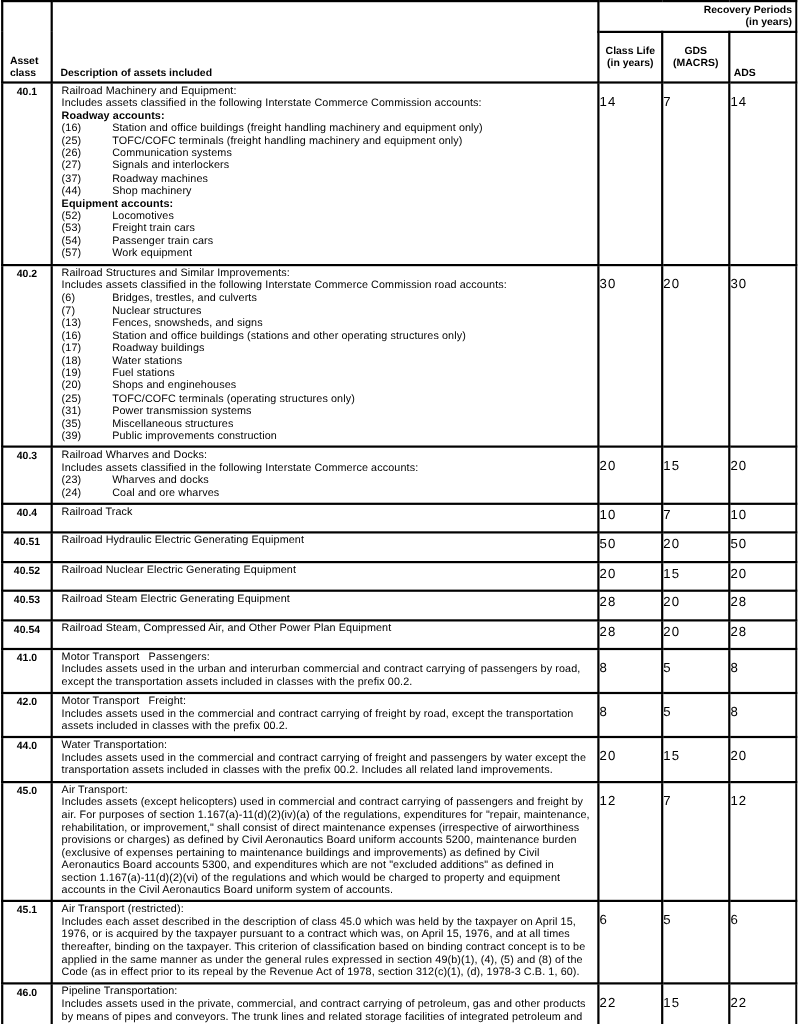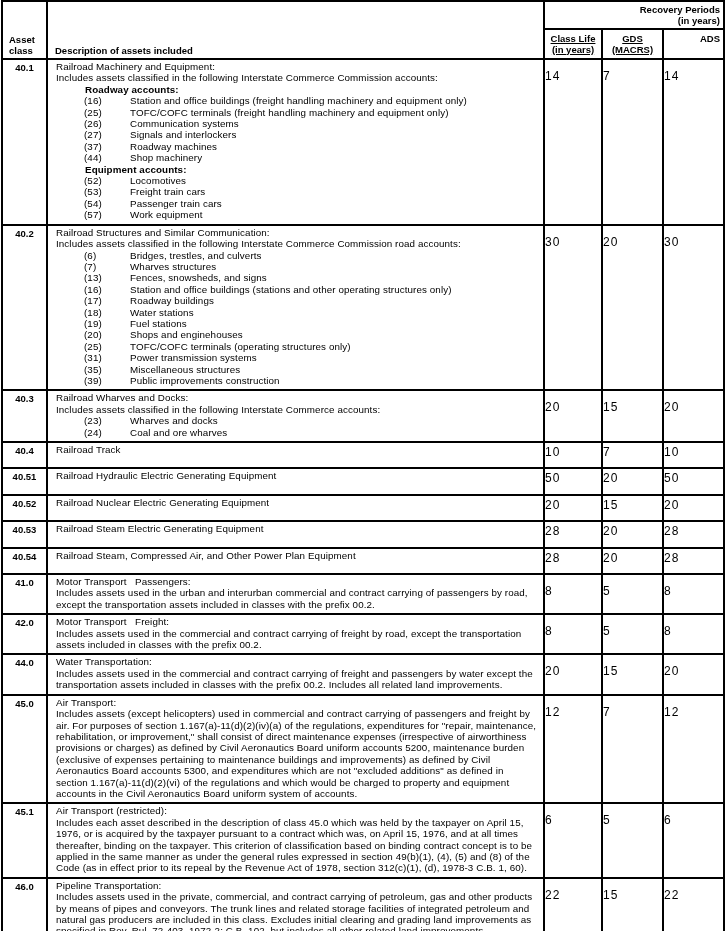--- a/index.html
+++ b/index.html
@@ -33,39 +33,39 @@
   thead th {
     font-size: 9.5px;
     font-weight: bold;
     line-height: 11px;
     padding: 2px 3px;
     white-space: pre-line;
   }
   th.h-asset   { text-align: left; vertical-align: bottom; padding-left: 6px; padding-bottom: 2px; }
   th.h-desc    { text-align: left; vertical-align: bottom; padding-left: 7px; padding-bottom: 2px; }
   th.h-recovery{ text-align: right; vertical-align: middle; height: 26px; }
-  th.h-cl, th.h-gds { text-align: center; vertical-align: middle; height: 30px; padding: 1px 0; text-decoration: underline; }
-  th.h-ads     { text-align: right; vertical-align: bottom; padding-bottom: 14px; }
+  th.h-cl, th.h-gds { text-align: center; vertical-align: middle; height: 46px; padding: 1px 0; }
+  th.h-ads     { text-align: left; vertical-align: bottom; padding-bottom: 2px; }
 
   td { vertical-align: top; }
   td.asset {
     font-size: 9.5px;
     font-weight: bold;
     text-align: center;
     padding-top: 2px;
   }
   td.desc {
     font-size: 9.8px;
     line-height: 11.4px;
     padding: 1px 5px 3px 8px;
     letter-spacing: 0.1px;
   }
   .row-title { font-weight: normal; white-space: pre-wrap; }
-  .seg-subhead { font-weight: bold; margin-left: 29px; }
-  .seg-item { display: flex; margin-left: 28px; }
+  .seg-subhead { font-weight: bold; }
+  .seg-item { display: flex; }
   .item-num { flex: 0 0 46px; }
   .item-text { flex: 1 1 auto; }
 
   td.val {
     font-size: 12px;
     text-align: left;
     padding-top: 9px;
     letter-spacing: 1px;
     margin-left: 16px;
   }
@@ -153,30 +153,30 @@
               </div>
             </div>
       </td>
       <td class="val">14</td>
       <td class="val">7</td>
       <td class="val">14</td>
     </tr>
         <tr>
       <td class="asset">40.2</td>
       <td class="desc">
-        <div class="row-title">Railroad Structures and Similar Communication:</div>
+        <div class="row-title">Railroad Structures and Similar Improvements:</div>
         <div class="row-body">
               <div class="seg-text">Includes assets classified in the following Interstate Commerce Commission road accounts:</div>
               <div class="seg-item">
                 <span class="item-num">(6)</span>
                 <span class="item-text">Bridges, trestles, and culverts</span>
               </div>
               <div class="seg-item">
                 <span class="item-num">(7)</span>
-                <span class="item-text">Wharves structures</span>
+                <span class="item-text">Nuclear structures</span>
               </div>
               <div class="seg-item">
                 <span class="item-num">(13)</span>
                 <span class="item-text">Fences, snowsheds, and signs</span>
               </div>
               <div class="seg-item">
                 <span class="item-num">(16)</span>
                 <span class="item-text">Station and office buildings (stations and other operating structures only)</span>
               </div>
               <div class="seg-item">

